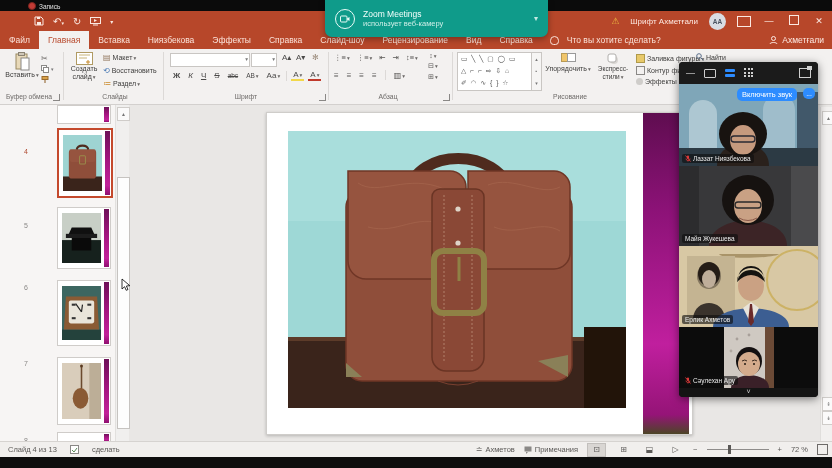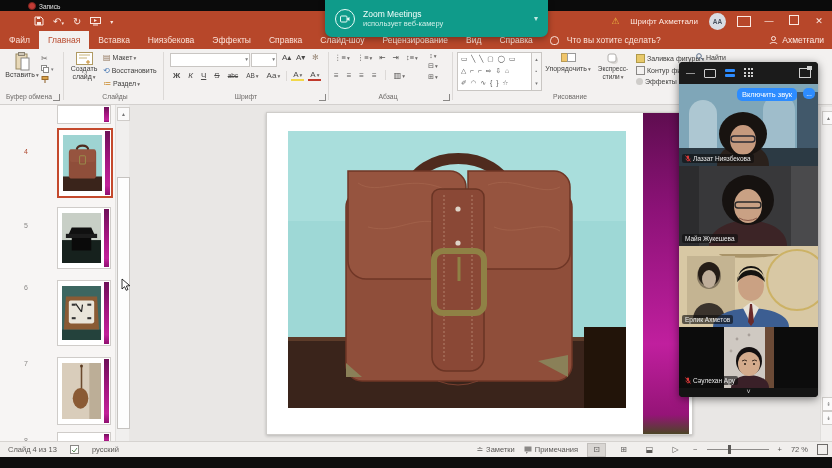--- a/index.html
+++ b/index.html
@@ -448,26 +448,26 @@
   </div>
 </div>
 
 <div class="abs status">
   <div class="sleft">
     <span>Слайд 4 из 13</span>
     <svg width="9" height="9" viewBox="0 0 9 9">
         <rect x="0.5" y="0.5" width="8" height="8" fill="#fff" stroke="#8a8886"></rect>
         <path d="M2 5l2 2 3-4" stroke="#5a8a5a" fill="none"></path>
       </svg>
-    <span>русский</span>
+    <span>сделать</span>
   </div>
   <div class="sright">
     <span style="display:flex;align-items:center;gap:3px">
         <span style="font-size:8px">≐</span>
-        <span>Заметки</span>
+        <span>Ахметов</span>
       </span>
     <span style="display:flex;align-items:center;gap:3px">
         <svg width="8" height="8" viewBox="0 0 8 8">
           <rect x="0.5" y="0.5" width="7" height="5" fill="#8a8886"></rect>
           <path d="M2 6l0 2 2-2z" fill="#8a8886"></path>
         </svg>
         <span>Примечания</span>
       </span>
     <span class="vic sel">⊡</span>
     <span class="vic">⊞</span>

